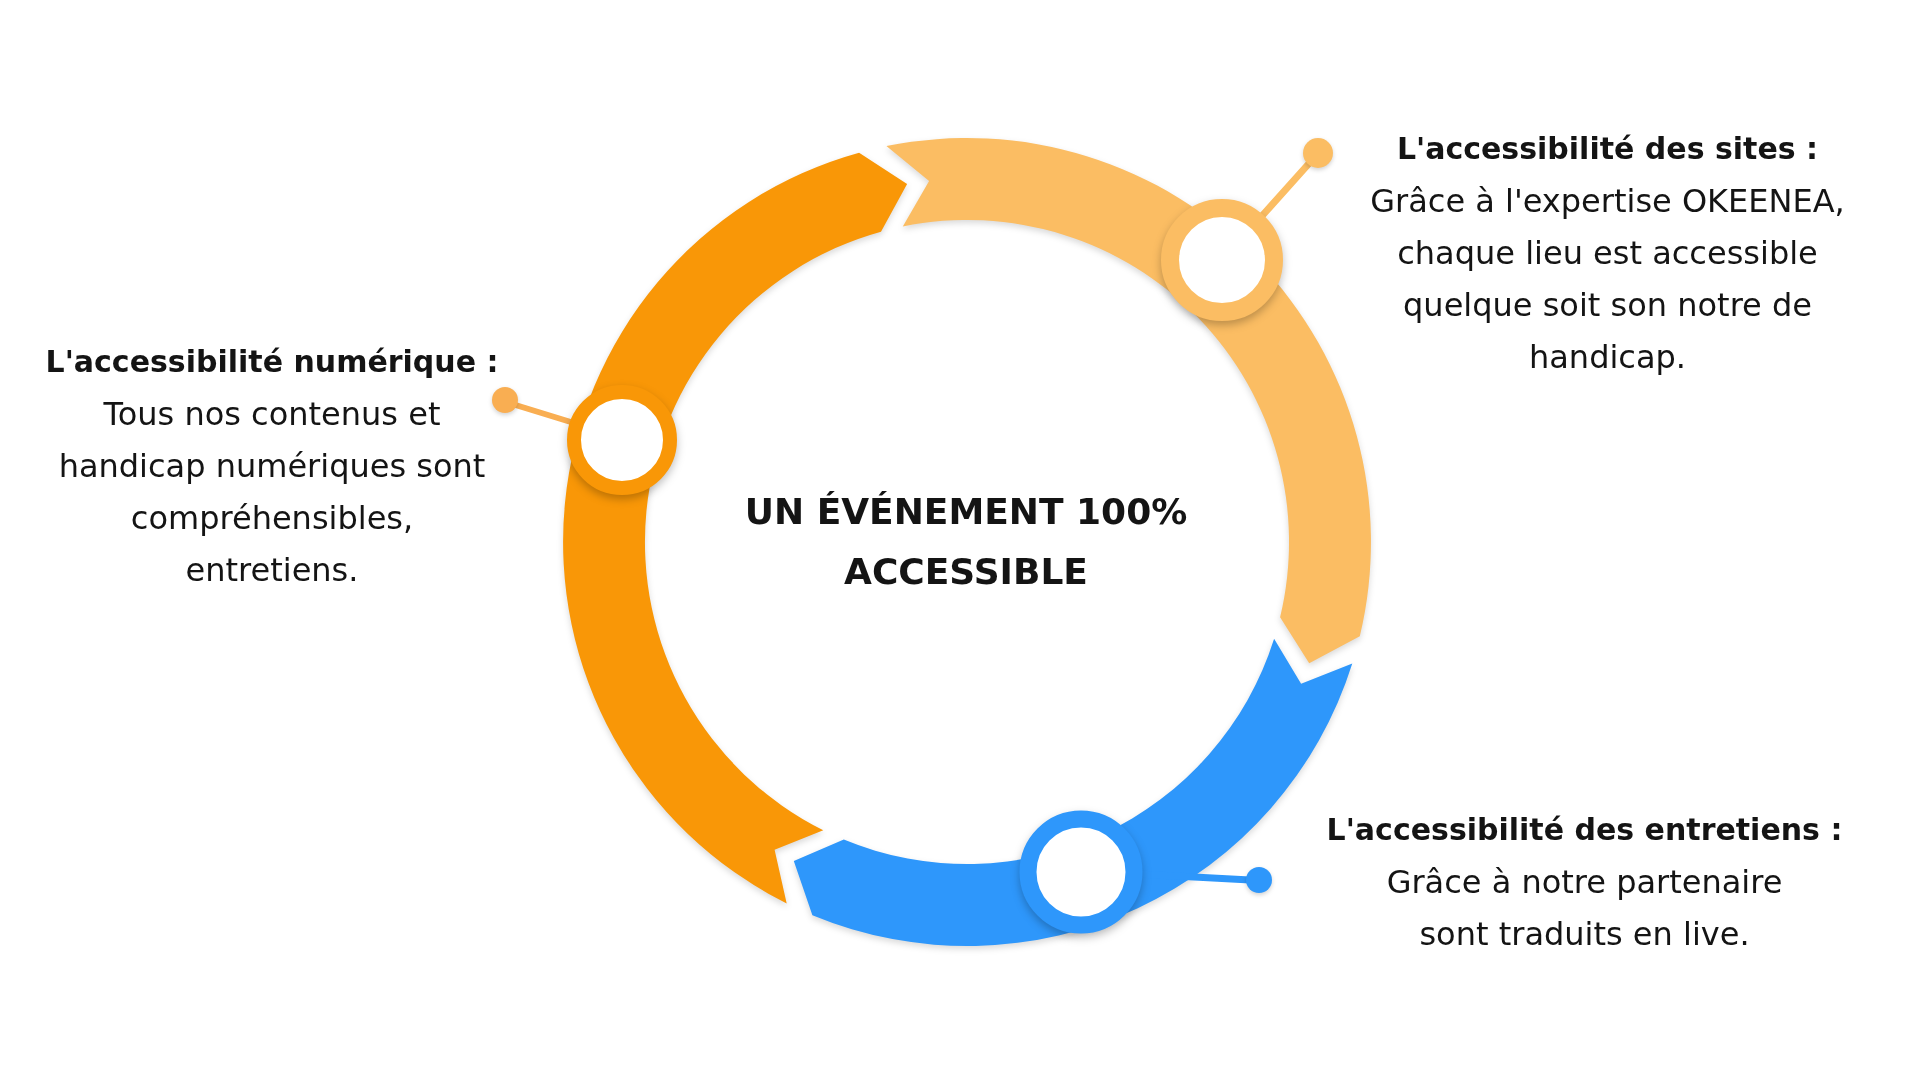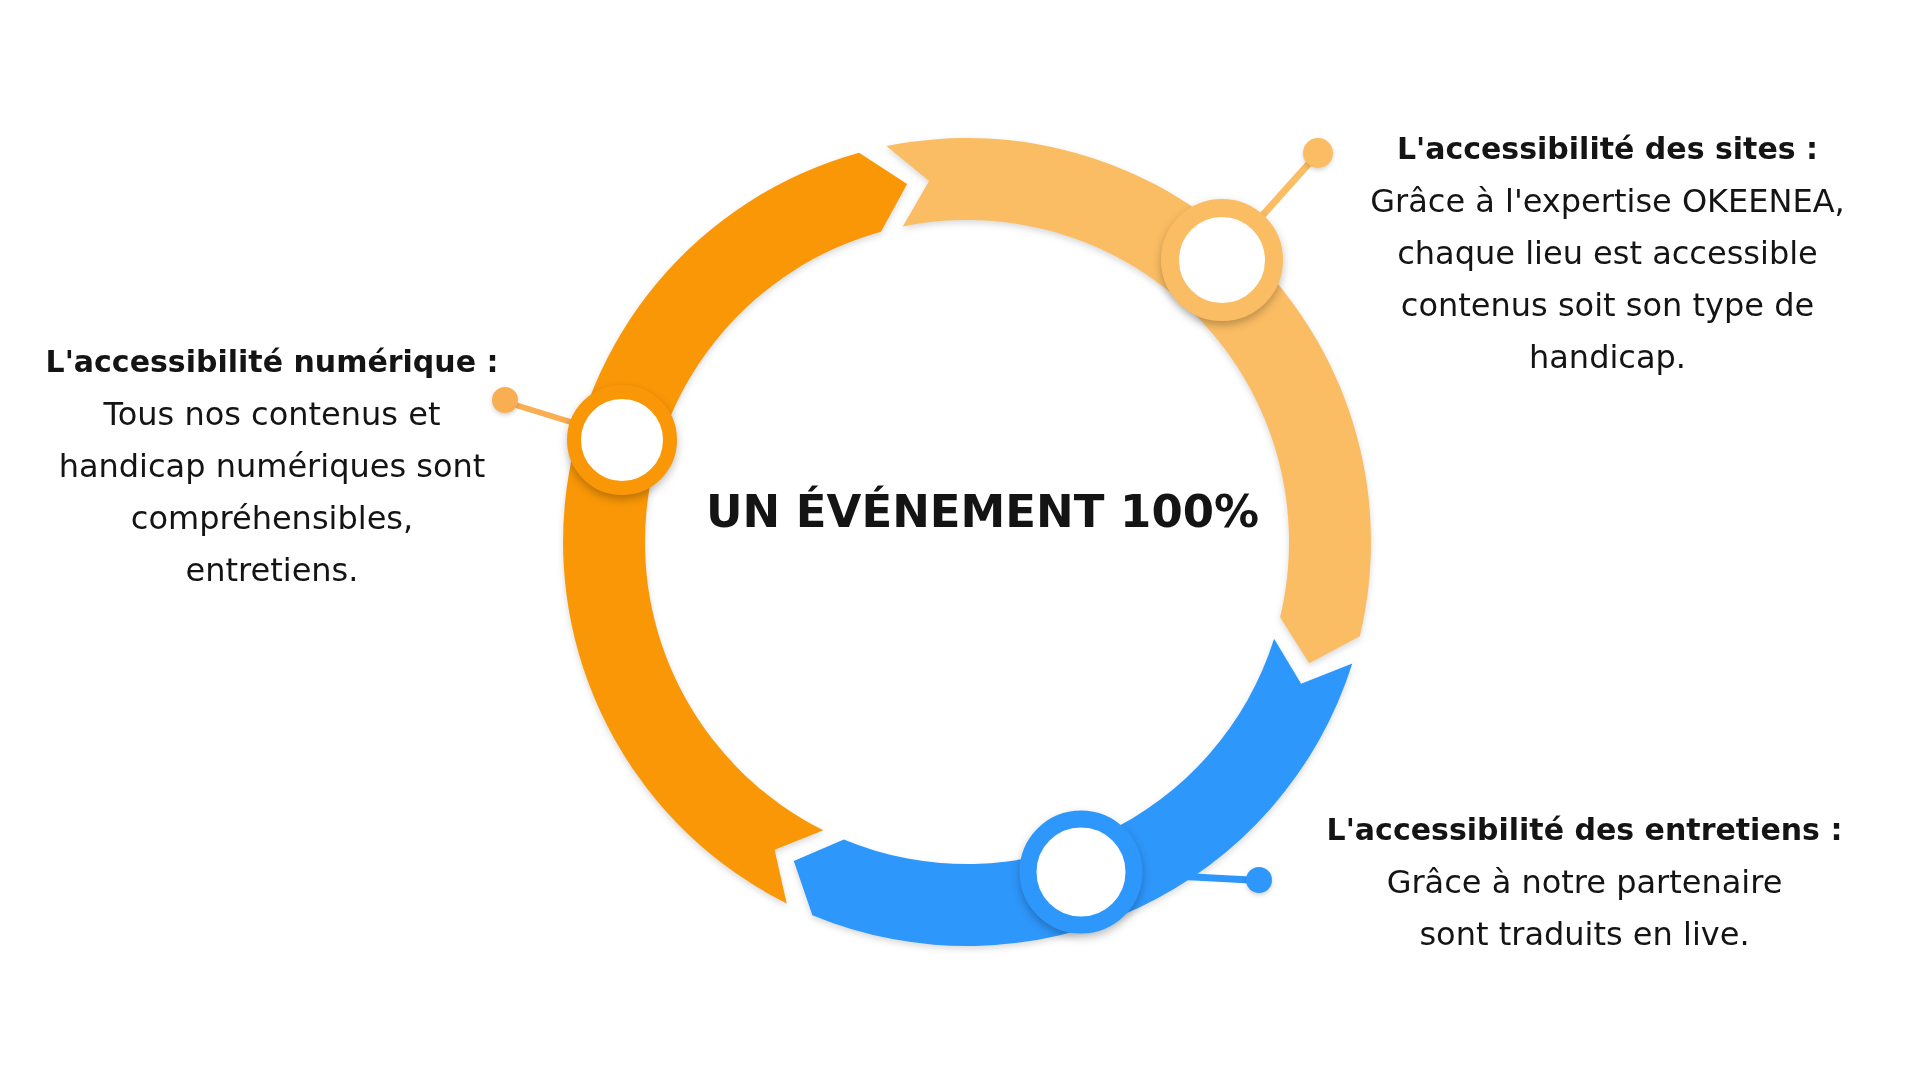--- a/index.html
+++ b/index.html
@@ -50,21 +50,21 @@
     white-space: nowrap;
     text-align: center;
   }
   #center-title {
     position: absolute;
     left: 706px;
     top: 482px;
     width: 520px;
     text-align: center;
     font-weight: bold;
-    font-size: 45px;
+    font-size: 36px;
     line-height: 60px;
     color: #141414;
   }
   #center-title .center-line {
     white-space: nowrap;
   }
   
   #callout-numerique  { left: 0px;    top: 336px; width: 520px; margin-left: 12px; }
   #callout-sites      { left: 1350px; top: 103px; width: 515px; margin-top: 20px; }
   #callout-entretiens { left: 1292px; top: 804px; width: 585px; }
@@ -95,35 +95,36 @@
 
     <g>
       <circle class="node-ring" cx="622" cy="440" r="48" stroke-width="14" stroke="#F99707"></circle>
       <circle class="node-ring" cx="1222" cy="260" r="52" stroke-width="18" stroke="#FBBD63"></circle>
       <circle class="node-ring" cx="1081" cy="872" r="53" stroke-width="17" stroke="#2E97FB"></circle>
     </g>
   </svg>
 
   <div id="center-title">
     <div class="center-line">UN ÉVÉNEMENT 100%</div>
+    <div class="center-line">ACCESSIBLE</div>
   </div>
 
   <div class="callout" id="callout-numerique">
     <div class="callout-title">L'accessibilité numérique :</div>
     <div class="callout-line">Tous nos contenus et</div>
     <div class="callout-line">handicap numériques sont</div>
     <div class="callout-line">compréhensibles,</div>
     <div class="callout-line">entretiens.</div>
   </div>
 
   <div class="callout" id="callout-sites">
     <div class="callout-title">L'accessibilité des sites :</div>
     <div class="callout-line">Grâce à l'expertise OKEENEA,</div>
     <div class="callout-line">chaque lieu est accessible</div>
-    <div class="callout-line">contenus soit son type de</div>
+    <div class="callout-line">quelque soit son notre de</div>
     <div class="callout-line">handicap.</div>
   </div>
 
   <div class="callout" id="callout-entretiens">
     <div class="callout-title">L'accessibilité des entretiens :</div>
     <div class="callout-line">Grâce à notre partenaire</div>
     <div class="callout-line">sont traduits en live.</div>
   </div>
 
 </div>

